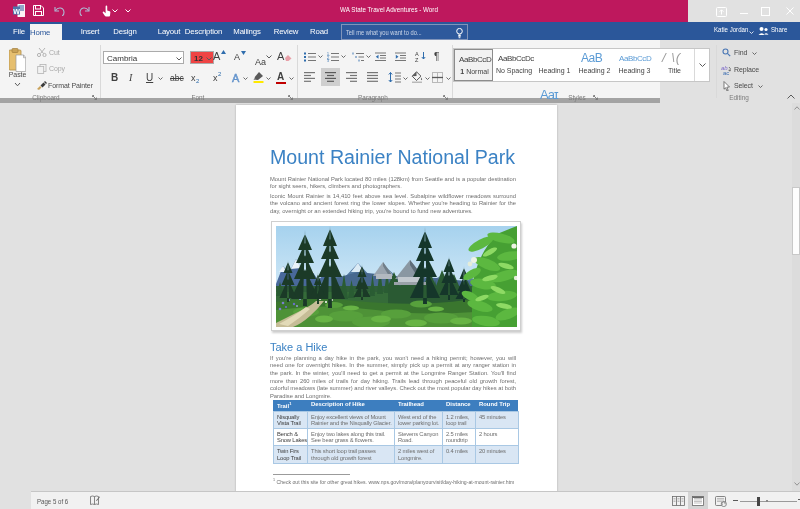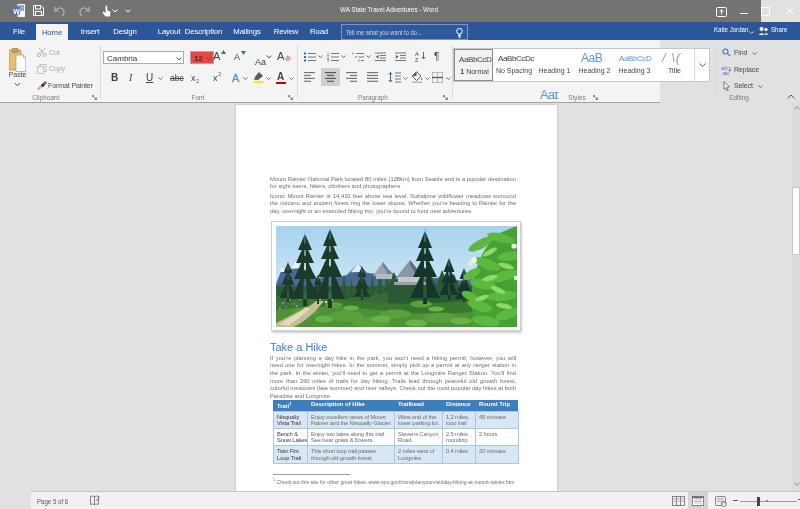--- a/index.html
+++ b/index.html
@@ -2,28 +2,28 @@
 <html><head>
 <meta charset="utf-8">
 <style>
   * { margin:0; padding:0; box-sizing:border-box; }
   html,body { width:800px; height:509px; overflow:hidden; }
   body { font-family:"Liberation Sans", sans-serif; }
   #app { position:relative; width:800px; height:509px; background:#e1e1e1; }
   .abs { position:absolute; }
 
   
-  #titlebar { position:absolute; left:0; top:0; width:761px; height:22px; background:#737373; }
+  #titlebar { position:absolute; left:0; top:0; width:688px; height:22px; background:#be185d; }
   #tabrow { position:absolute; left:0; top:22px; width:800px; height:18px; background:#2b579a; }
   .ttxt { color:#fff; font-size:9.5px; }
   .tab { position:absolute; top:1px; height:17px; color:#fff; font-size:7.8px; letter-spacing:-0.15px; line-height:17px; text-align:center; }
-  #hometab { position:absolute; left:36px; top:2px; width:32px; height:16px; background:#f4f4f4; color:#2b579a; font-size:7.8px; letter-spacing:-0.15px; line-height:17px; text-align:center; }
+  #hometab { position:absolute; left:30px; top:2px; width:32px; height:16px; background:#f4f4f4; color:#2b579a; font-size:7.8px; letter-spacing:-0.15px; line-height:17px; text-align:left; }
 
   
-  #ribbon { position:absolute; left:0; top:40px; width:660px; height:63px; background:#f4f4f4; border-bottom:1px solid #a3a3a3; }
+  #ribbon { position:absolute; left:0; top:40px; width:660px; height:63px; background:#f4f4f4; border-bottom:5px solid #a3a3a3; }
   .gsep { position:absolute; top:5px; height:53px; width:1px; background:#d9d9d9; }
   .glabel { position:absolute; top:54px; width:100px; text-align:center; font-size:6.4px; color:#7c7c7c; }
   .dlauncher { position:absolute; top:55px; width:6px; height:6px; }
   .btxt { font-size:7px; color:#4a4a4a; letter-spacing:-0.1px; }
   .gray { color:#a9a9a9; }
 
   
   #docarea { position:absolute; left:0; top:103px; width:800px; height:388px; background:#e1e1e1; overflow:hidden; }
   #page { position:absolute; left:236px; top:2px; width:321px; height:400px; background:#fff; box-shadow:0 0 2px rgba(0,0,0,.25); }
   .doctext { color:#6e6e6e; font-size:5.8px; line-height:7.7px; }
@@ -407,20 +407,21 @@
         <path d="M0.5 0.5 L2.5 2.5 L4.5 0.5" fill="none" stroke="#5a5a5a" stroke-width="0.9"></path>
       </svg>
     <div class="glabel" style="left:689px;">Editing</div>
     <svg class="abs" style="left:787px;top:54px" width="8" height="5" viewBox="0 0 8 5">
         <path d="M0.5 4.5 L4 1 L7.5 4.5" fill="none" stroke="#5a5a5a" stroke-width="1"></path>
       </svg>
   </div>
   <div id="docarea">
     <div id="page">
 
+      <div class="abs" style="left:34px;top:42.7px;font-size:19.6px;line-height:19.6px;color:#3b82c4;white-space:nowrap;">Mount Rainier National Park</div>
       <div class="abs doctext" style="left:34px;top:70.8px;">
         <div class="jl">Mount Rainier National Park located 80 miles (128km) from Seattle and is a popular destination</div>
         <div>for sight seers, hikers, climbers and photographers.</div>
       </div>
       <div class="abs doctext" style="left:34px;top:87.7px;">
         <div class="jl">Iconic Mount Rainier is 14,410 feet above sea level. Subalpine wildflower meadows surround</div>
         <div class="jl">the volcano and ancient forest ring the lower slopes. Whether you're heading to Rainier for the</div>
         <div>day, overnight or an extended hiking trip, you're bound to fund new adventures.</div>
       </div>
 

